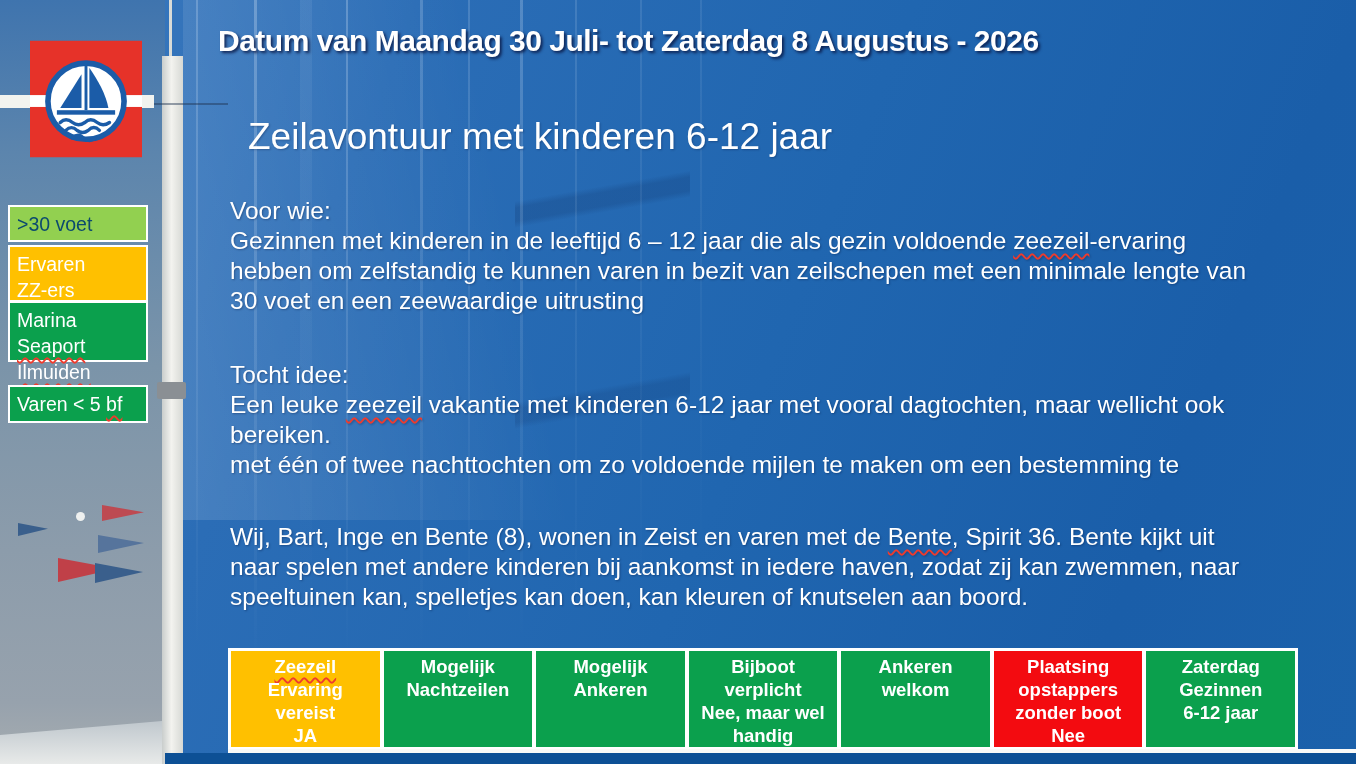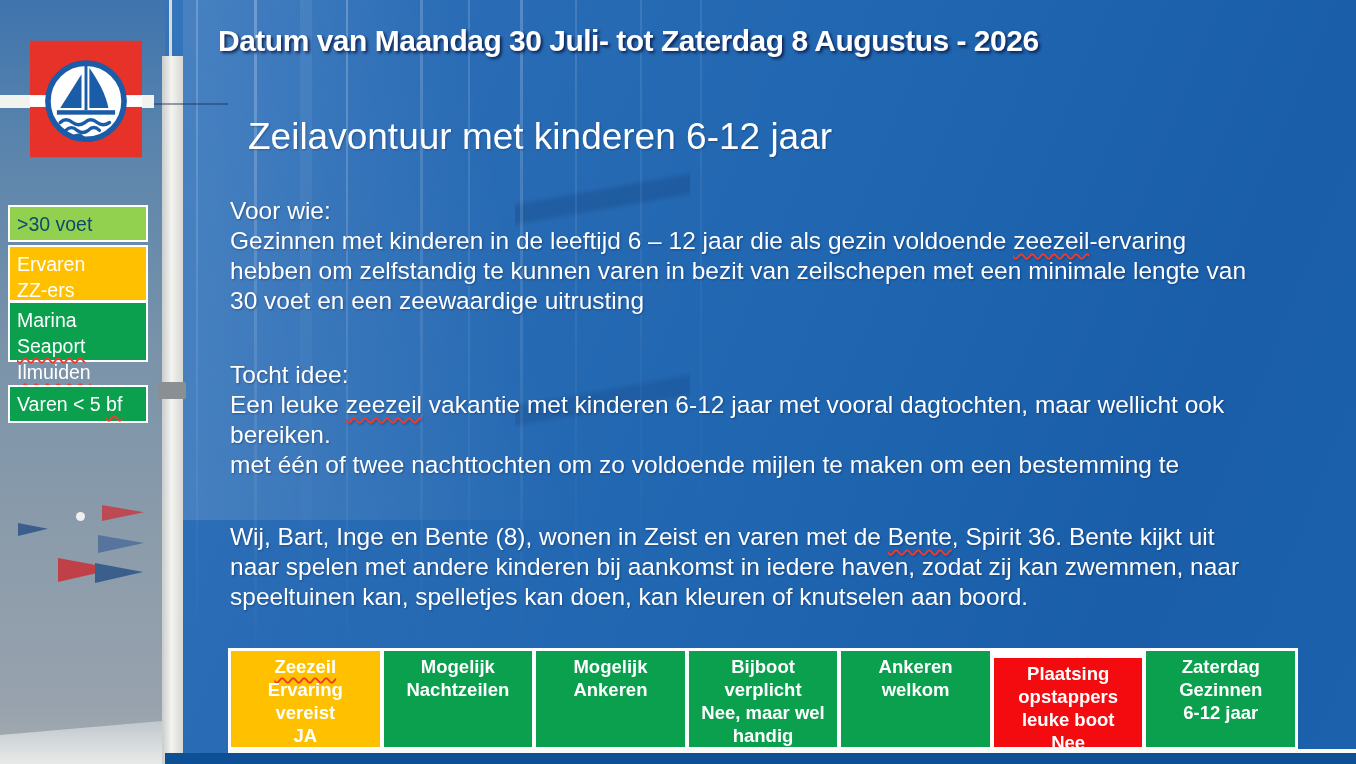--- a/index.html
+++ b/index.html
@@ -163,24 +163,24 @@
     <div class="cell" style="background-color: rgb(11, 160, 77);">
       <div class="cl">Bijboot</div>
       <div class="cl">verplicht</div>
       <div class="cl">Nee, maar wel</div>
       <div class="cl">handig</div>
     </div>
     <div class="cell" style="background-color: rgb(11, 160, 77);">
       <div class="cl">Ankeren</div>
       <div class="cl">welkom</div>
     </div>
-    <div class="cell" style="background-color: rgb(243, 11, 16); margin-top: 7px;">
+    <div class="cell" style="background-color: rgb(243, 11, 16);">
       <div class="cl">Plaatsing</div>
       <div class="cl">opstappers</div>
-      <div class="cl">leuke boot</div>
+      <div class="cl">zonder boot</div>
       <div class="cl">Nee</div>
     </div>
     <div class="cell" style="background-color: rgb(11, 160, 77);">
       <div class="cl">Zaterdag</div>
       <div class="cl">Gezinnen</div>
       <div class="cl">6-12 jaar</div>
     </div>
   </div>
 
   <div class="abs white-strip"></div>

